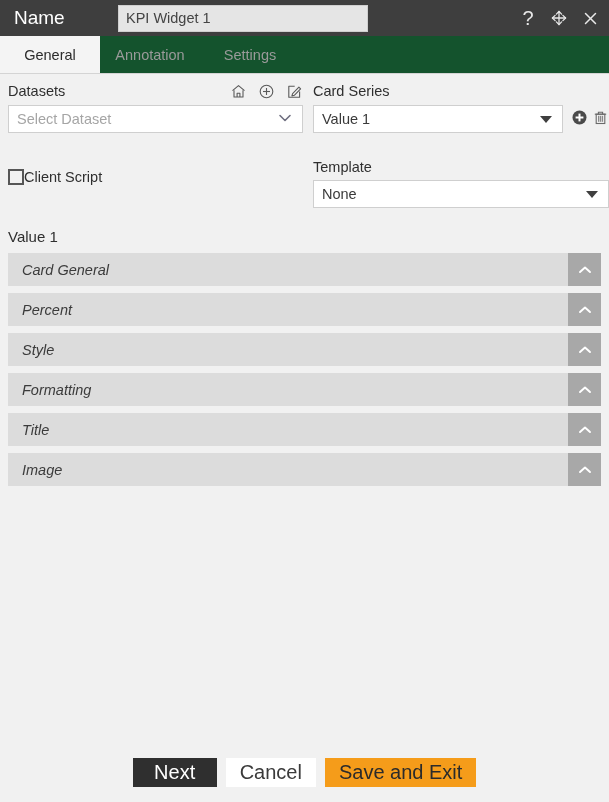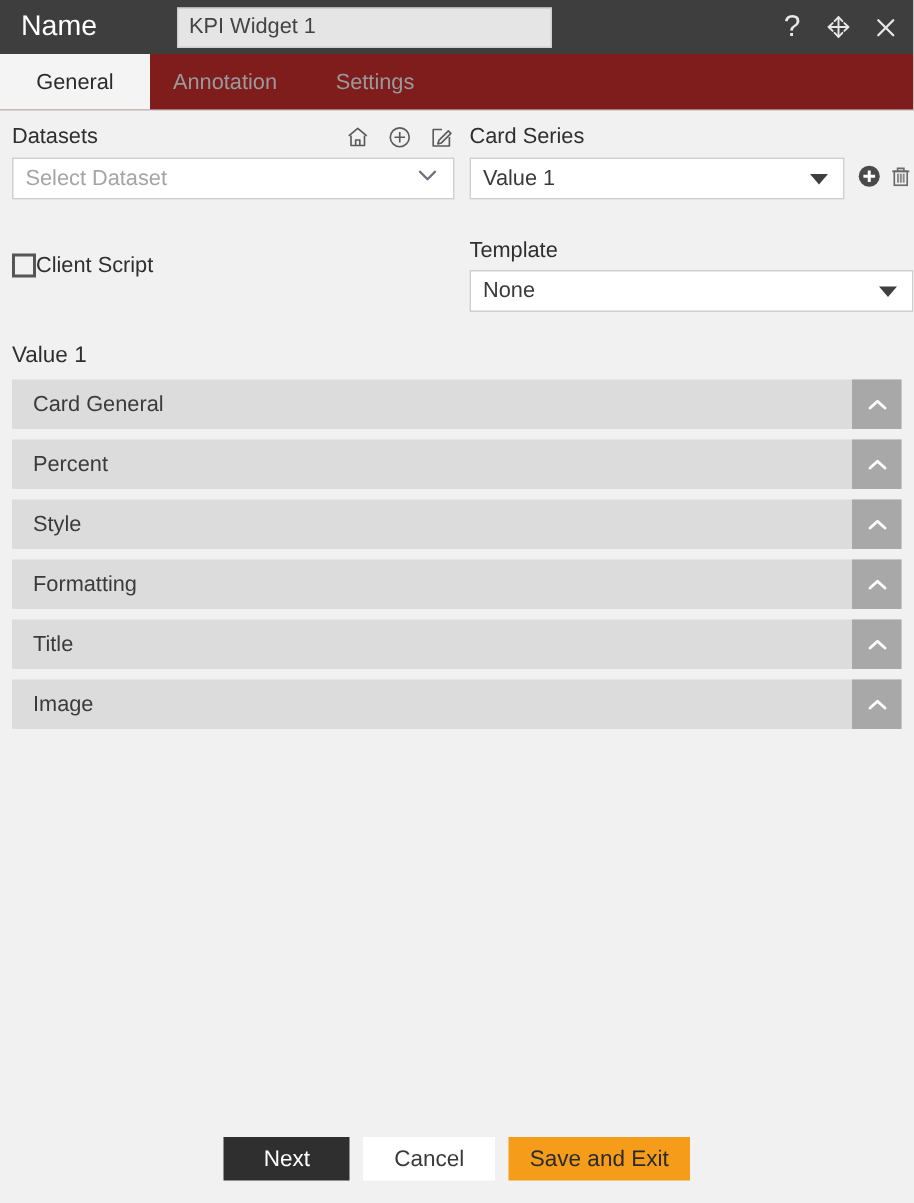--- a/index.html
+++ b/index.html
@@ -57,21 +57,21 @@
     width: 20px; height: 20px;
     display: flex; align-items: center; justify-content: center;
     color: #e8e8e8;
     cursor: pointer;
   }
   .ticon.qmark { font-size: 20px; line-height: 1; font-weight: 400; }
 
   
   .tabbar {
     height: 38px;
-    background: #7f1d1d;
+    background: #14532d;
     display: flex;
     align-items: stretch;
     border-bottom: 1px solid #d4d4d4;
   }
   .tab {
     display: flex;
     align-items: center;
     justify-content: center;
     padding: 0 14px;
     min-width: 100px;
@@ -167,20 +167,21 @@
   }
 
   
   .accordion { margin-top: 8px; padding: 0 8px; }
   .acc-row {
     display: flex;
     align-items: stretch;
     background: #dcdcdc;
     height: 33px;
     margin-bottom: 7px;
+    font-style: italic;
   }
   .acc-title {
     flex: 1;
     display: flex;
     align-items: center;
     padding-left: 14px;
     font-size: 14.5px;
     color: #3b3b3b;
     cursor: pointer;
   }
@@ -203,21 +204,21 @@
     display: flex;
     justify-content: center;
     gap: 9px;
   }
   .btn {
     height: 29px;
     min-width: 84px;
     display: flex;
     align-items: center;
     justify-content: center;
-    font-size: 15px;
+    font-size: 20px;
     padding: 0 14px;
     cursor: pointer;
     border: none;
     font-family: "Liberation Sans", sans-serif;
     user-select: none;
   }
   .btn-next { background: #2f2f2f; color: #ffffff; min-width: 84px; }
   .btn-cancel { background: #ffffff; color: #3a3a3a; min-width: 88px; }
   .btn-save { background: #f59c1a; color: #2b2b2b; min-width: 98px; }
 </style>

